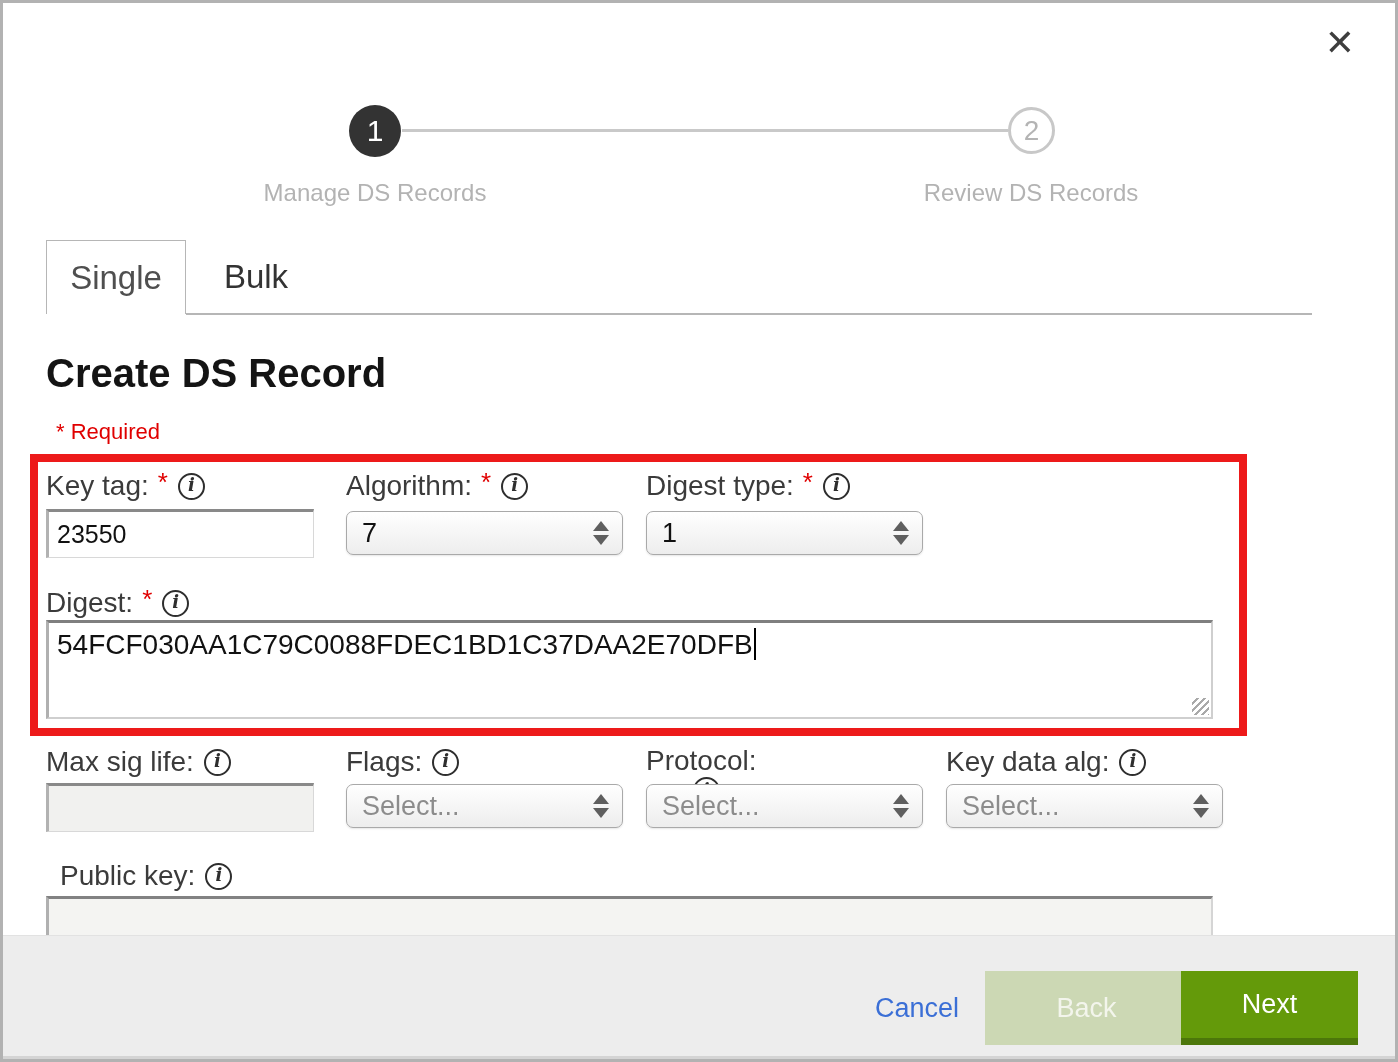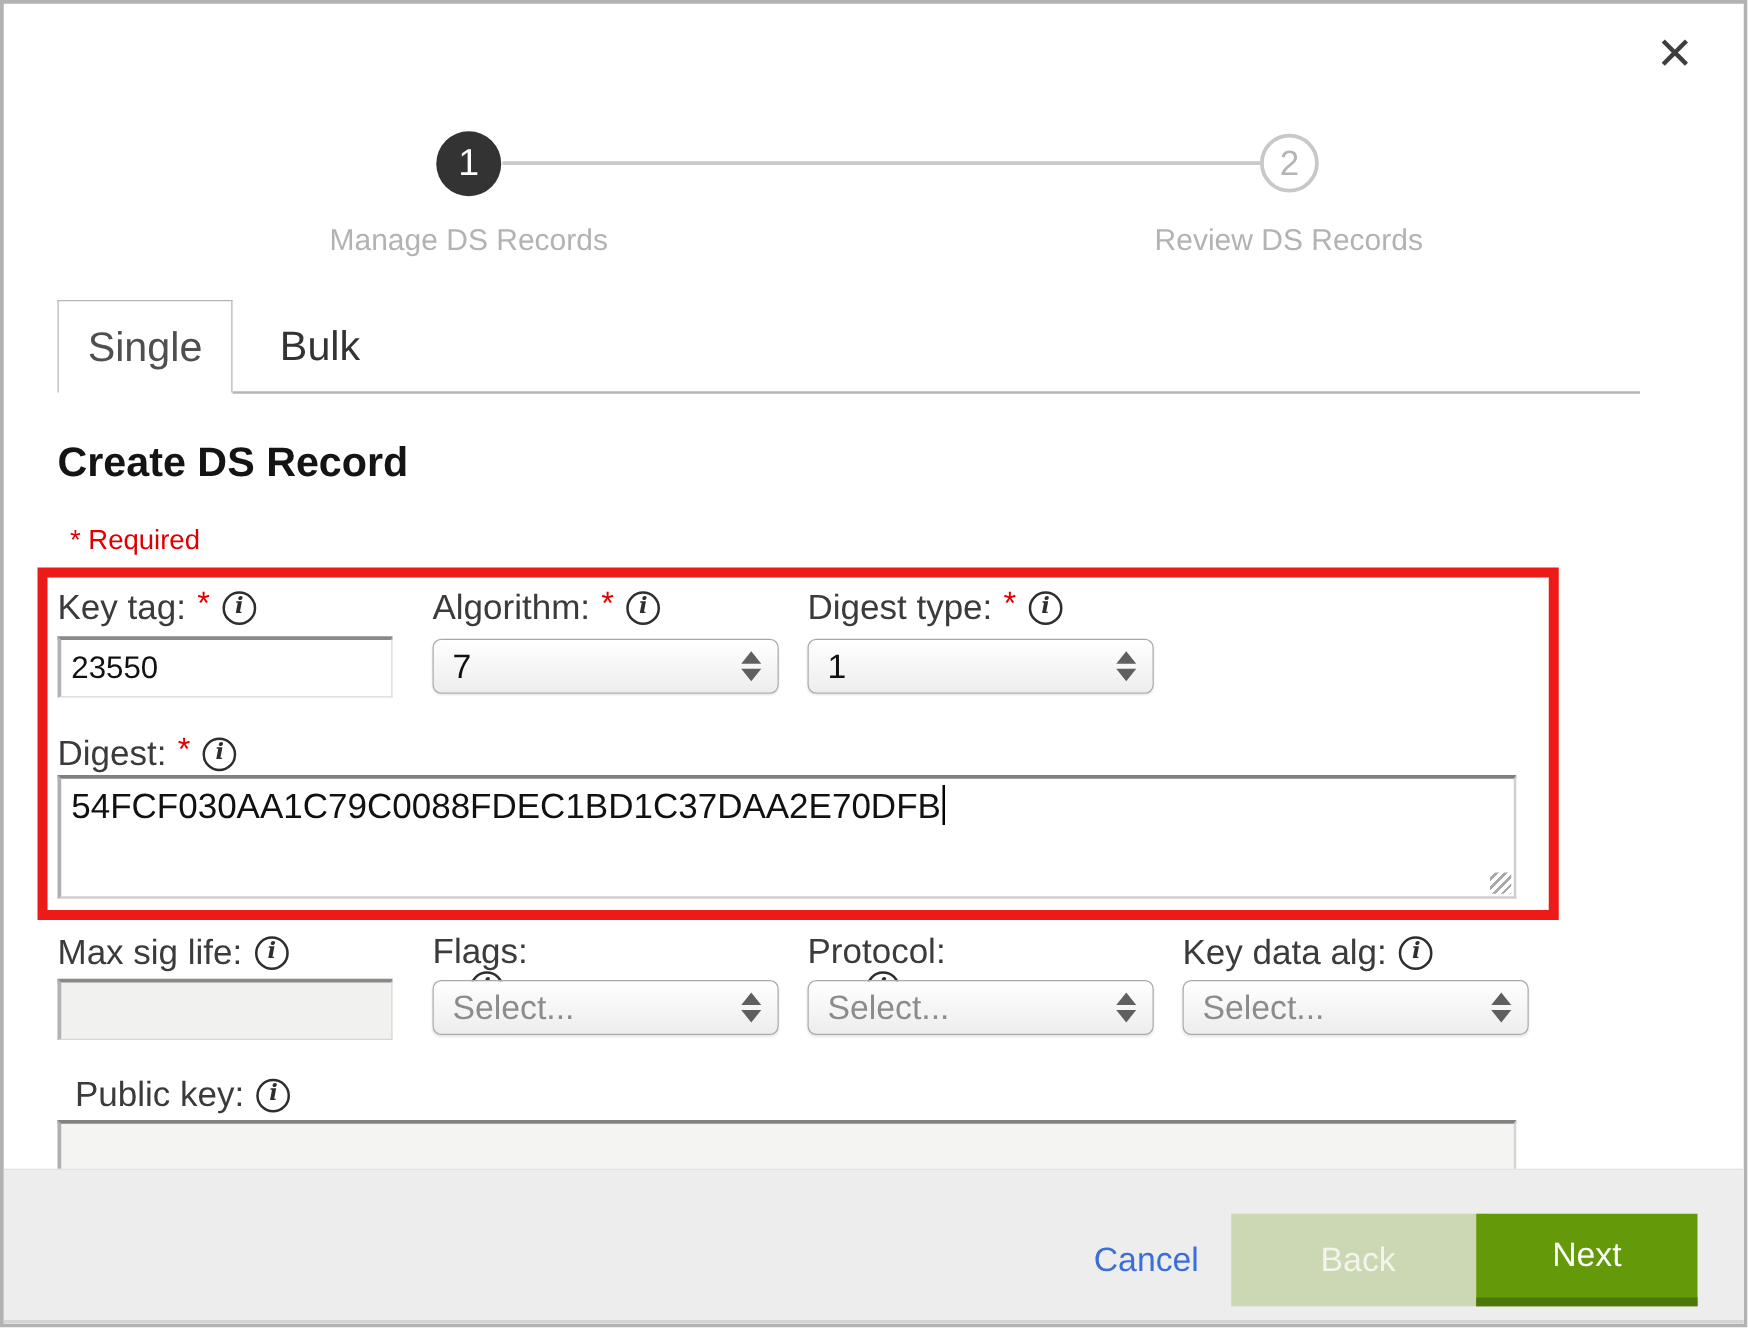--- a/index.html
+++ b/index.html
@@ -70,21 +70,21 @@
     border: 1px solid #b6b6b6; border-bottom: none; z-index: 3;
   }
   .tab.inactive { left: 183px; color: #333; }
   .tab-rule {
     position: absolute; left: 183px; top: 310px; width: 1126px; height: 2px;
     background: #b6b6b6;
   }
 
   .page-heading {
     position: absolute; left: 43px; top: 348px;
-    font-size: 33px; font-weight: 700; color: #141414;
+    font-size: 40px; font-weight: 700; color: #141414;
   }
   .required-note {
     position: absolute; left: 43px; top: 416px;
     font-size: 22px; color: var(--required-red); margin-left: 10px;
   }
 
   
   .highlight-box {
     position: absolute; left: 27px; top: 451px; width: 1217px; height: 282px;
     border: 8px solid var(--red-highlight);
@@ -265,21 +265,21 @@
     <span>54FCF030AA1C79C0088FDEC1BD1C37DAA2E70DFB</span><span class="caret"></span>
     <span class="resize-handle"></span>
   </div>
 
   <div class="field-label" style="left:43px; top:742px;">
     <span>Max sig life:</span>
     <span class="info-icon">
         <span>i</span>
       </span>
   </div>
-  <div class="field-label" style="left:343px; top:742px;flex-direction:column;">
+  <div class="field-label" style="left:343px; top:742px;">
     <span>Flags:</span>
     <span class="info-icon">
         <span>i</span>
       </span>
   </div>
   <div class="field-label" style="left:643px; top:742px;flex-direction:column;">
     <span>Protocol:</span>
     <span class="info-icon">
         <span>i</span>
       </span>

